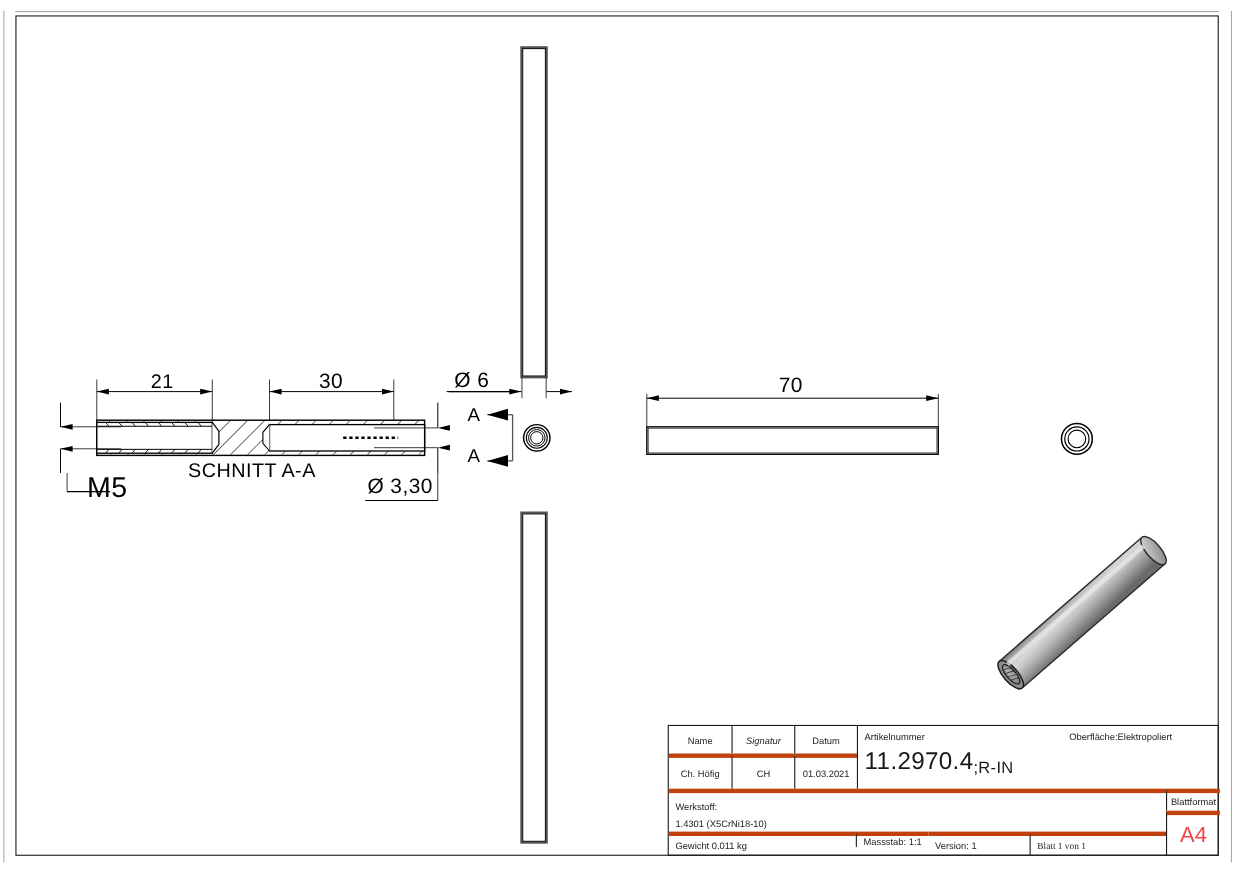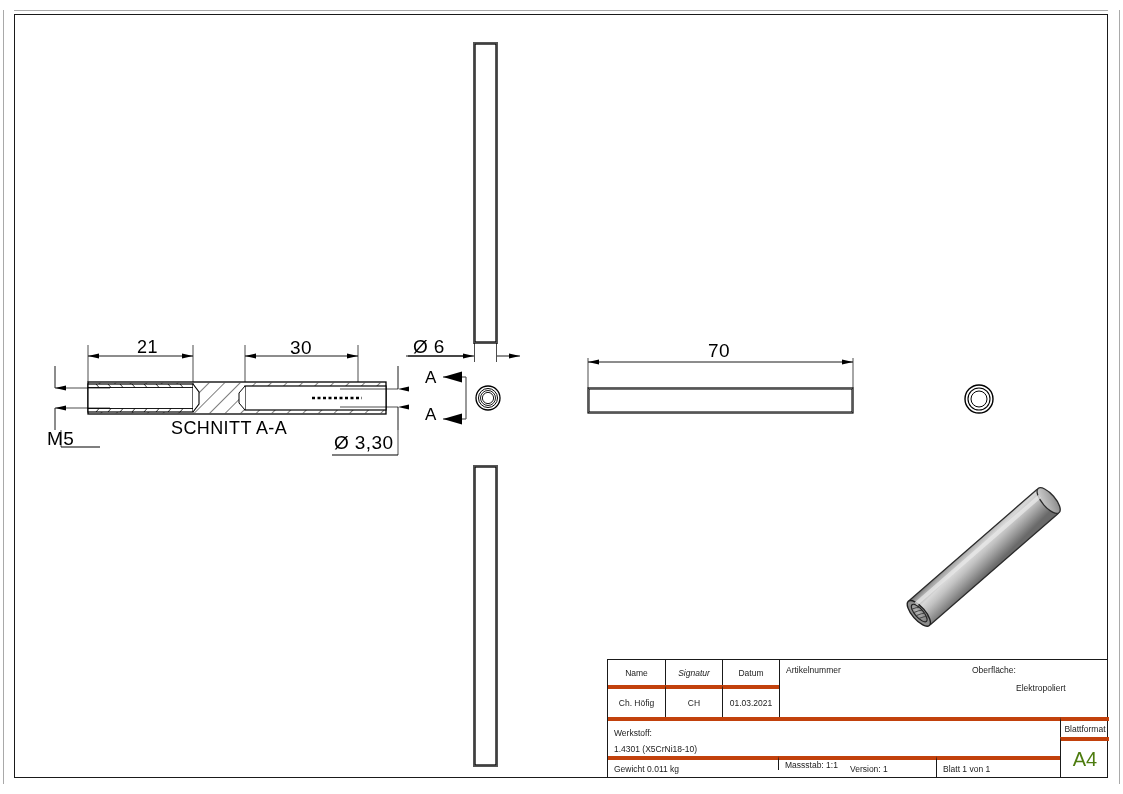--- a/index.html
+++ b/index.html
@@ -44,21 +44,21 @@
     position: absolute;
     font-family: "Liberation Sans", sans-serif;
     color: #000;
     white-space: nowrap;
     letter-spacing: 0.4px;
   }
   .t-21 { left: 113px; top: 337px; font-size: 18px; margin-left: 24px; }
   .t-30 { left: 290px; top: 337px; font-size: 19px; }
   .t-d6 { left: 413px; top: 336px; font-size: 19px; }
   .t-d330 { left: 334px; top: 432px; font-size: 19px; }
-  .t-m5 { left: 47px; top: 428px; font-size: 19px; }
+  .t-m5 { left: 79px; top: 428px; font-size: 26px; }
   .t-schnitt { left: 171px; top: 418px; font-size: 18px; }
   .t-a-top { left: 425px; top: 368px; font-size: 17px; }
   .t-a-bot { left: 425px; top: 405px; font-size: 17px; }
   .t-70 { left: 708px; top: 340px; font-size: 19px; }
 
   
   #title-block {
     position: absolute;
     left: 607px;
     top: 659px;
@@ -95,21 +95,21 @@
     font-size: 22px;
     color: #1a1a1a;
     letter-spacing: 0.3px;
   }
   .partnum .suffix {
     font-size: 15px;
     vertical-align: -4px;
   }
   .a4 {
     font-size: 20px;
-    color: #4d7c0f;
+    color: #ef4444;
   }
   
   #iso-model {
     position: absolute;
     left: 893px;
     top: 465px;
     width: 186px;
     height: 180px;
   }
 </style>
@@ -302,31 +302,32 @@
     <div class="cell ctr lbl" style="left:0;top:0;width:57px;height:25px;">Name</div>
     <div class="cell ctr lbl bl" style="left:57px;top:0;width:57px;height:25px;font-style:italic;">Signatur</div>
     <div class="cell ctr lbl bl" style="left:114px;top:0;width:57px;height:25px;">Datum</div>
 
     <div class="cell ctr val bt" style="left:0;top:25px;width:57px;height:32px;">Ch. Höfig</div>
     <div class="cell ctr val bt bl" style="left:57px;top:25px;width:57px;height:32px;">CH</div>
     <div class="cell ctr val bt bl" style="left:114px;top:25px;width:57px;height:32px;">01.03.2021</div>
 
     <div class="cell bl" style="left:171px;top:0;width:330px;height:57px;">
       <div class="lbl" style="position:absolute;left:6px;top:5px;">Artikelnummer</div>
+      <div class="partnum"><span>11.2970.4</span><span class="suffix">;R-IN</span></div>
       <div class="lbl" style="position:absolute;left:192px;top:5px;">Oberfläche:</div>
-      <div class="val" style="position:absolute;left:236px;top:23px;">Elektropoliert</div>
+      <div class="val" style="position:absolute;left:236px;top:5px;">Elektropoliert</div>
     </div>
 
     <div class="cell bt" style="left:0;top:57px;width:452px;height:39px;">
       <div class="lbl" style="position:absolute;left:6px;top:7px;">Werkstoff:</div>
       <div class="val" style="position:absolute;left:6px;top:23px;">1.4301 (X5CrNi18-10)</div>
     </div>
 
     <div class="cell ctr lbl bt bl" style="left:452px;top:57px;width:49px;height:20px;">Blattformat</div>
     <div class="cell ctr a4 bt bl" style="left:452px;top:77px;width:49px;height:41px;">A4</div>
 
     <div class="cell lft val bt" style="left:0;top:96px;width:170px;height:22px;">Gewicht 0.011 kg</div>
     <div class="cell lft val bt bl" style="left:170px;top:96px;width:66px;height:14px;">Massstab: 1:1</div>
     <div class="cell lft val bt" style="left:236px;top:96px;width:92px;height:22px;">Version: 1</div>
-    <div class="cell lft val bt bl" style="left:328px;top:96px;width:124px;height:22px;">Blatt 1 von 1</div>
+    <div class="cell lft val bt bl" style="left:328px;top:96px;width:124px;height:22px;font-family:Liberation Serif, serif;">Blatt 1 von 1</div>
   </div>
 
 </div>
 
 </body></html>

